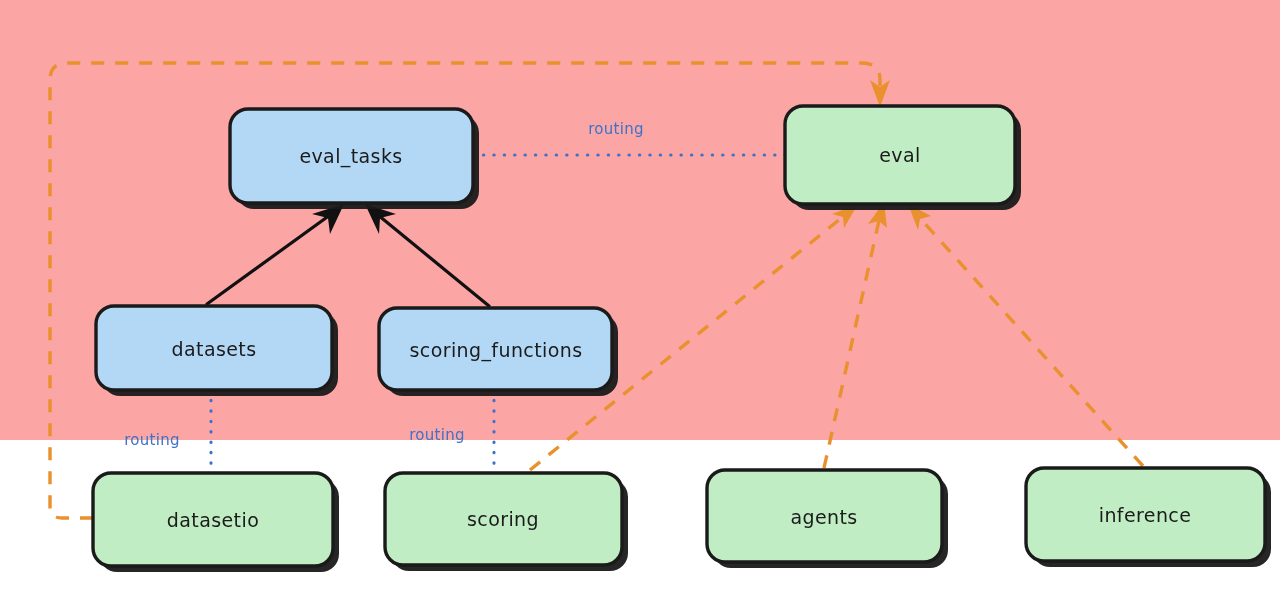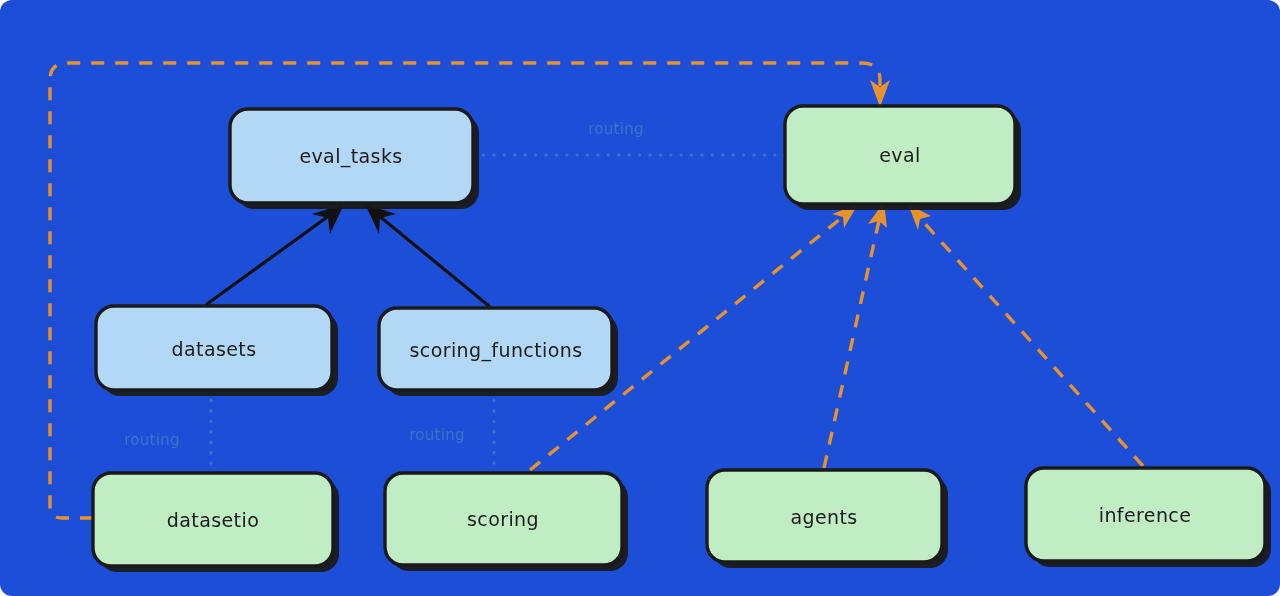--- a/index.html
+++ b/index.html
@@ -9,23 +9,22 @@
   }
   body {
     width: 1280px;
     height: 596px;
     overflow: hidden;
     font-family: "DejaVu Sans", sans-serif;
   }
   #diagram-root {
     position: relative;
     width: 1280px;
-    height: 596px;
-    background: #1d4ed8;
-    border-radius: 12px;
+    height: 440px;
+    background: #fca5a5;
   }
   svg.canvas {
     position: absolute;
     top: 0;
     left: 0;
     width: 1280px;
     height: 596px;
   }
   .node-label {
     font-family: "DejaVu Sans", sans-serif;

